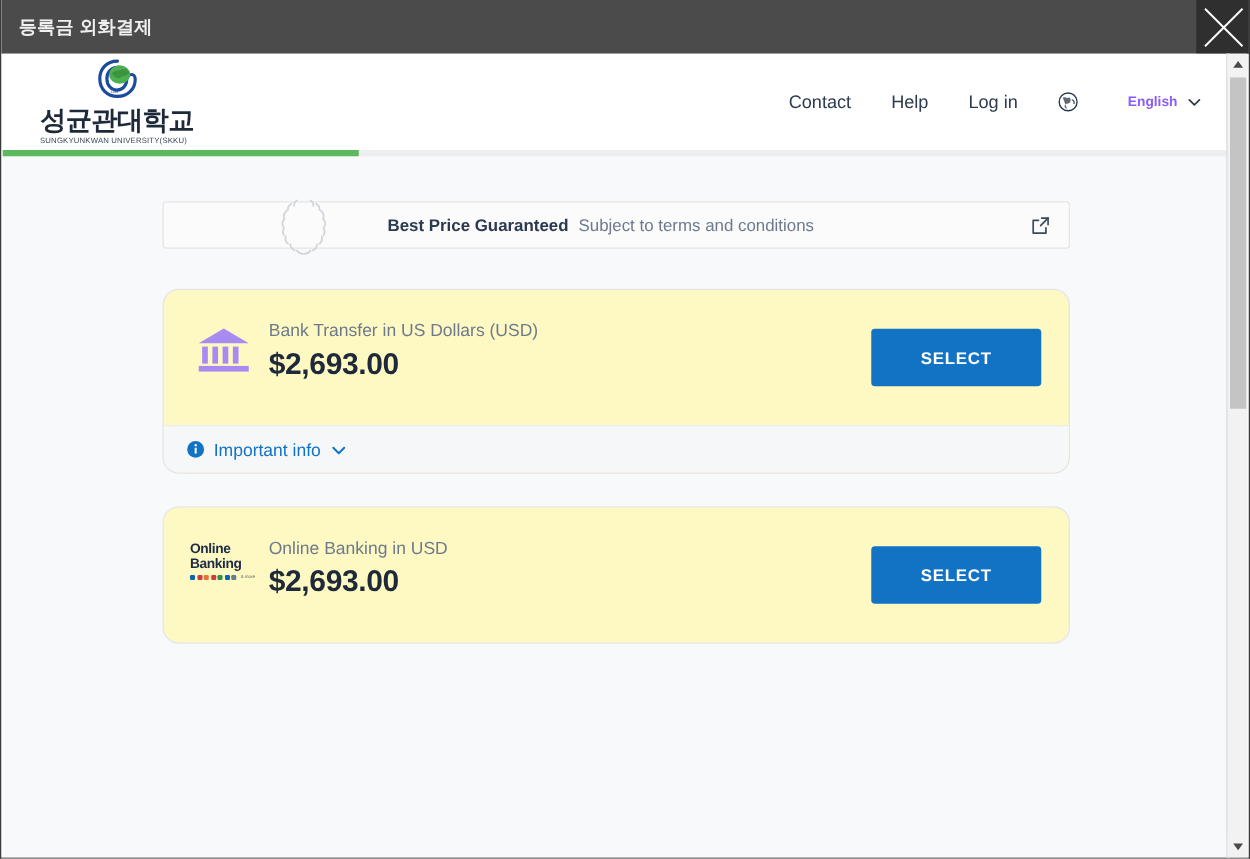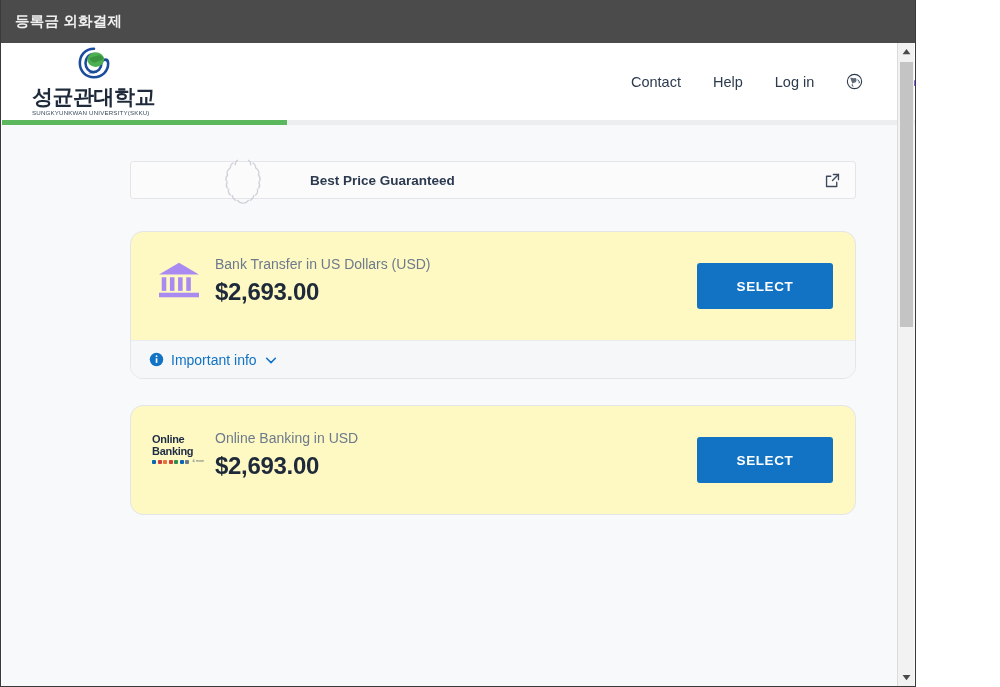--- a/index.html
+++ b/index.html
@@ -7,21 +7,21 @@
   html, body {
     width: 1000px;
     height: 687px;
     overflow: hidden;
     font-family: "Liberation Sans", sans-serif;
     background: #ffffff;
   }
 
   .window {
     position: relative;
-    width: 916px;
+    width: 1000px;
     height: 687px;
     background: #ffffff;
     border: 1px solid #3a3a3a;
     border-top: none;
     overflow: hidden;
     padding-left: 24px;
   }
 
   
   .titlebar {
@@ -412,20 +412,21 @@
               <path d="M45 16 q3.5 3 2.5 6.5"></path>
                 <path d="M47 23 q3 3.5 1.5 7"></path>
               <path d="M47.5 31 q2 4 0 7"></path>
                 <path d="M46 39 q1 4 -2 6.5"></path>
               <path d="M42 46 q-0.5 4 -4 5.5"></path>
                 <path d="M36 51.5 q-2 3 -5.5 3"></path>
             </g>
           </svg>
           <div class="guarantee-texts">
             <span class="guarantee-strong">Best Price Guaranteed</span>
+            <span class="guarantee-sub">Subject to terms and conditions</span>
           </div>
           <span class="ext-link">
             <svg width="17" height="17" viewBox="0 0 20 20">
               <path d="M11 3 h6 v6" fill="none" stroke="#3d4a5c" stroke-width="1.6" stroke-linecap="round"></path>
               <path d="M17 3 L10 10" fill="none" stroke="#3d4a5c" stroke-width="1.6" stroke-linecap="round"></path>
               <path d="M15 12 v5 H3 V5 h5" fill="none" stroke="#3d4a5c" stroke-width="1.6" stroke-linecap="round" stroke-linejoin="round"></path>
             </svg>
           </span>
         </div>
 

